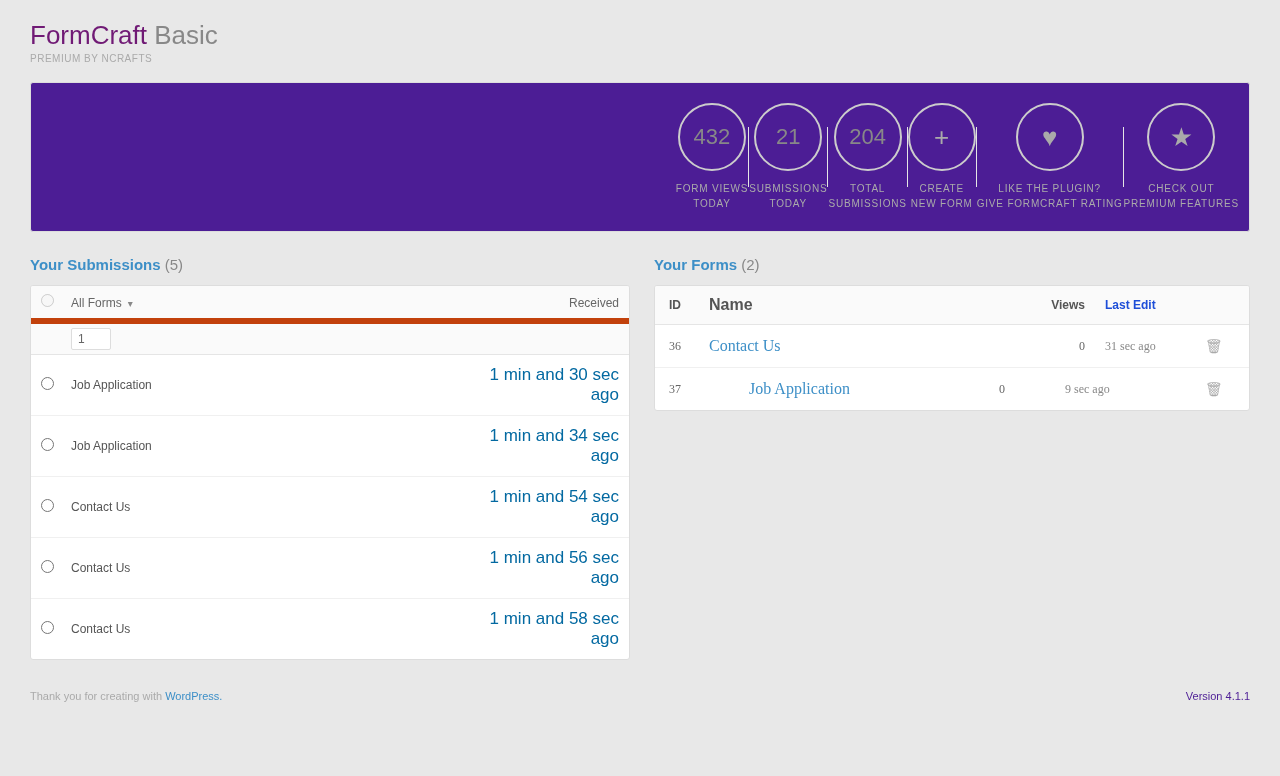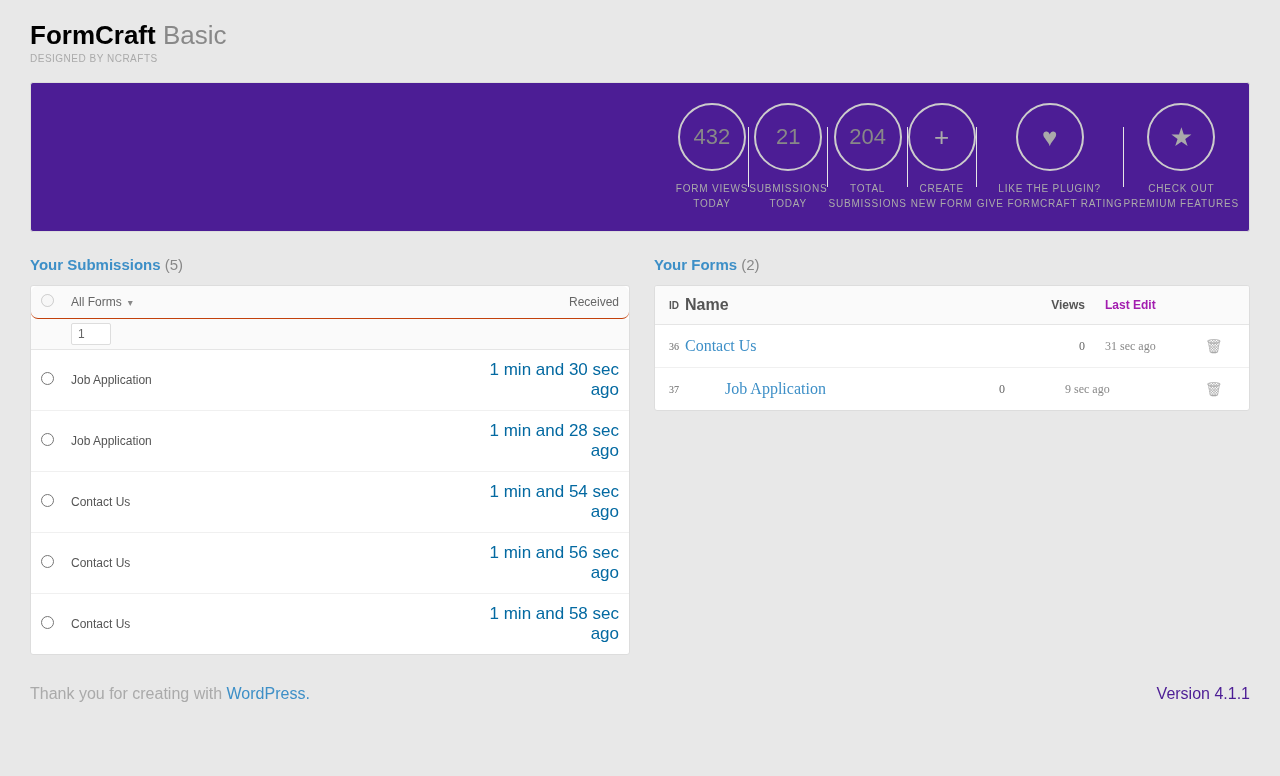--- a/index.html
+++ b/index.html
@@ -18,22 +18,22 @@
     
     .app-header {
       margin-bottom: 18px;
     }
     .app-title {
       font-size: 26px;
       font-weight: 300;
       color: #888;
     }
     .app-title .brand {
-      color: #000000;
-      font-weight: 700;
+      color: #701a75;
+      font-weight: 400;
     }
     .app-subtitle {
       font-size: 10px;
       color: #aaa;
       letter-spacing: 0.5px;
       margin-top: 2px;
     }
 
     
     .stats-bar {
@@ -105,25 +105,24 @@
       font-weight: 400;
     }
     .submissions-table {
       background: #fff;
       border: 1px solid #ddd;
       border-radius: 3px;
       overflow: hidden;
     }
     .sub-header-row {
       display: flex;
-      align-items: center;
-      border-bottom: 1px solid #c2410c;
+      align-items: flex-end;
+      border-bottom: 6px solid #c2410c;
       padding: 8px 10px;
       background: #fafafa;
-      border-radius: 7px;
     }
     .sub-header-row .radio-col {
       width: 30px;
     }
     .sub-header-row .form-select-wrap {
       display: flex;
       align-items: center;
       gap: 6px;
       flex: 1;
     }
@@ -194,22 +193,22 @@
       overflow: hidden;
     }
     .forms-table-header {
       display: flex;
       align-items: center;
       background: #fafafa;
       border-bottom: 1px solid #e5e5e5;
       padding: 10px 14px;
     }
     .forms-col-id {
-      width: 16px;
-      font-size: 10px;
+      width: 40px;
+      font-size: 12px;
       font-weight: 600;
       color: #555;
     }
     .forms-col-name {
       flex: 1;
       font-size: 16px;
       font-weight: 600;
       color: #555;
     }
     .forms-col-views {
@@ -218,21 +217,21 @@
       font-size: 12px;
       font-weight: 600;
       color: #555;
     }
     .forms-col-edit {
       width: 120px;
       text-align: left;
       padding-left: 20px;
       font-size: 12px;
       font-weight: 600;
-      color: #a21caf;
+      color: #1d4ed8;
     }
     .forms-col-action {
       width: 30px;
     }
     .forms-row {
       display: flex;
       align-items: center;
       border-bottom: 1px solid #f0f0f0;
       padding: 12px 14px;
       font-family: Liberation Serif, serif;
@@ -263,41 +262,41 @@
       cursor: pointer;
       font-size: 14px;
     }
 
     
     .page-footer {
       margin-top: 30px;
       display: flex;
       justify-content: space-between;
       align-items: center;
-      font-size: 16px;
+      font-size: 11px;
       color: #aaa;
     }
     .footer-wp-link {
       color: #3d8fc7;
       text-decoration: none;
     }
     .footer-version {
       color: #4c1d95;
     }
   </style>
 </head>
 <body>
 
 <div class="page-wrapper">
 
   <div class="app-header">
     <div class="app-title">
       <span class="brand">FormCraft</span><span> Basic</span>
     </div>
-    <div class="app-subtitle">DESIGNED BY NCRAFTS</div>
+    <div class="app-subtitle">PREMIUM BY NCRAFTS</div>
   </div>
 
   <div class="stats-bar">
 
     <div class="stat-item">
       <div class="stat-circle">
         <span>432</span>
       </div>
       <div class="stat-label">
         <span>FORM VIEWS</span><br>
@@ -392,21 +391,21 @@
         </div>
 
         <div class="sub-row">
           <div class="radio-col"><input type="radio" name="sub-select" style=""></div>
           <div class="form-name">Job Application</div>
           <div class="received-time">1 min and 30 sec ago</div>
         </div>
         <div class="sub-row">
           <div class="radio-col"><input type="radio" name="sub-select" style=""></div>
           <div class="form-name">Job Application</div>
-          <div class="received-time">1 min and 28 sec ago</div>
+          <div class="received-time">1 min and 34 sec ago</div>
         </div>
         <div class="sub-row">
           <div class="radio-col"><input type="radio" name="sub-select" style=""></div>
           <div class="form-name">Contact Us</div>
           <div class="received-time">1 min and 54 sec ago</div>
         </div>
         <div class="sub-row">
           <div class="radio-col"><input type="radio" name="sub-select" style=""></div>
           <div class="form-name">Contact Us</div>
           <div class="received-time">1 min and 56 sec ago</div>

